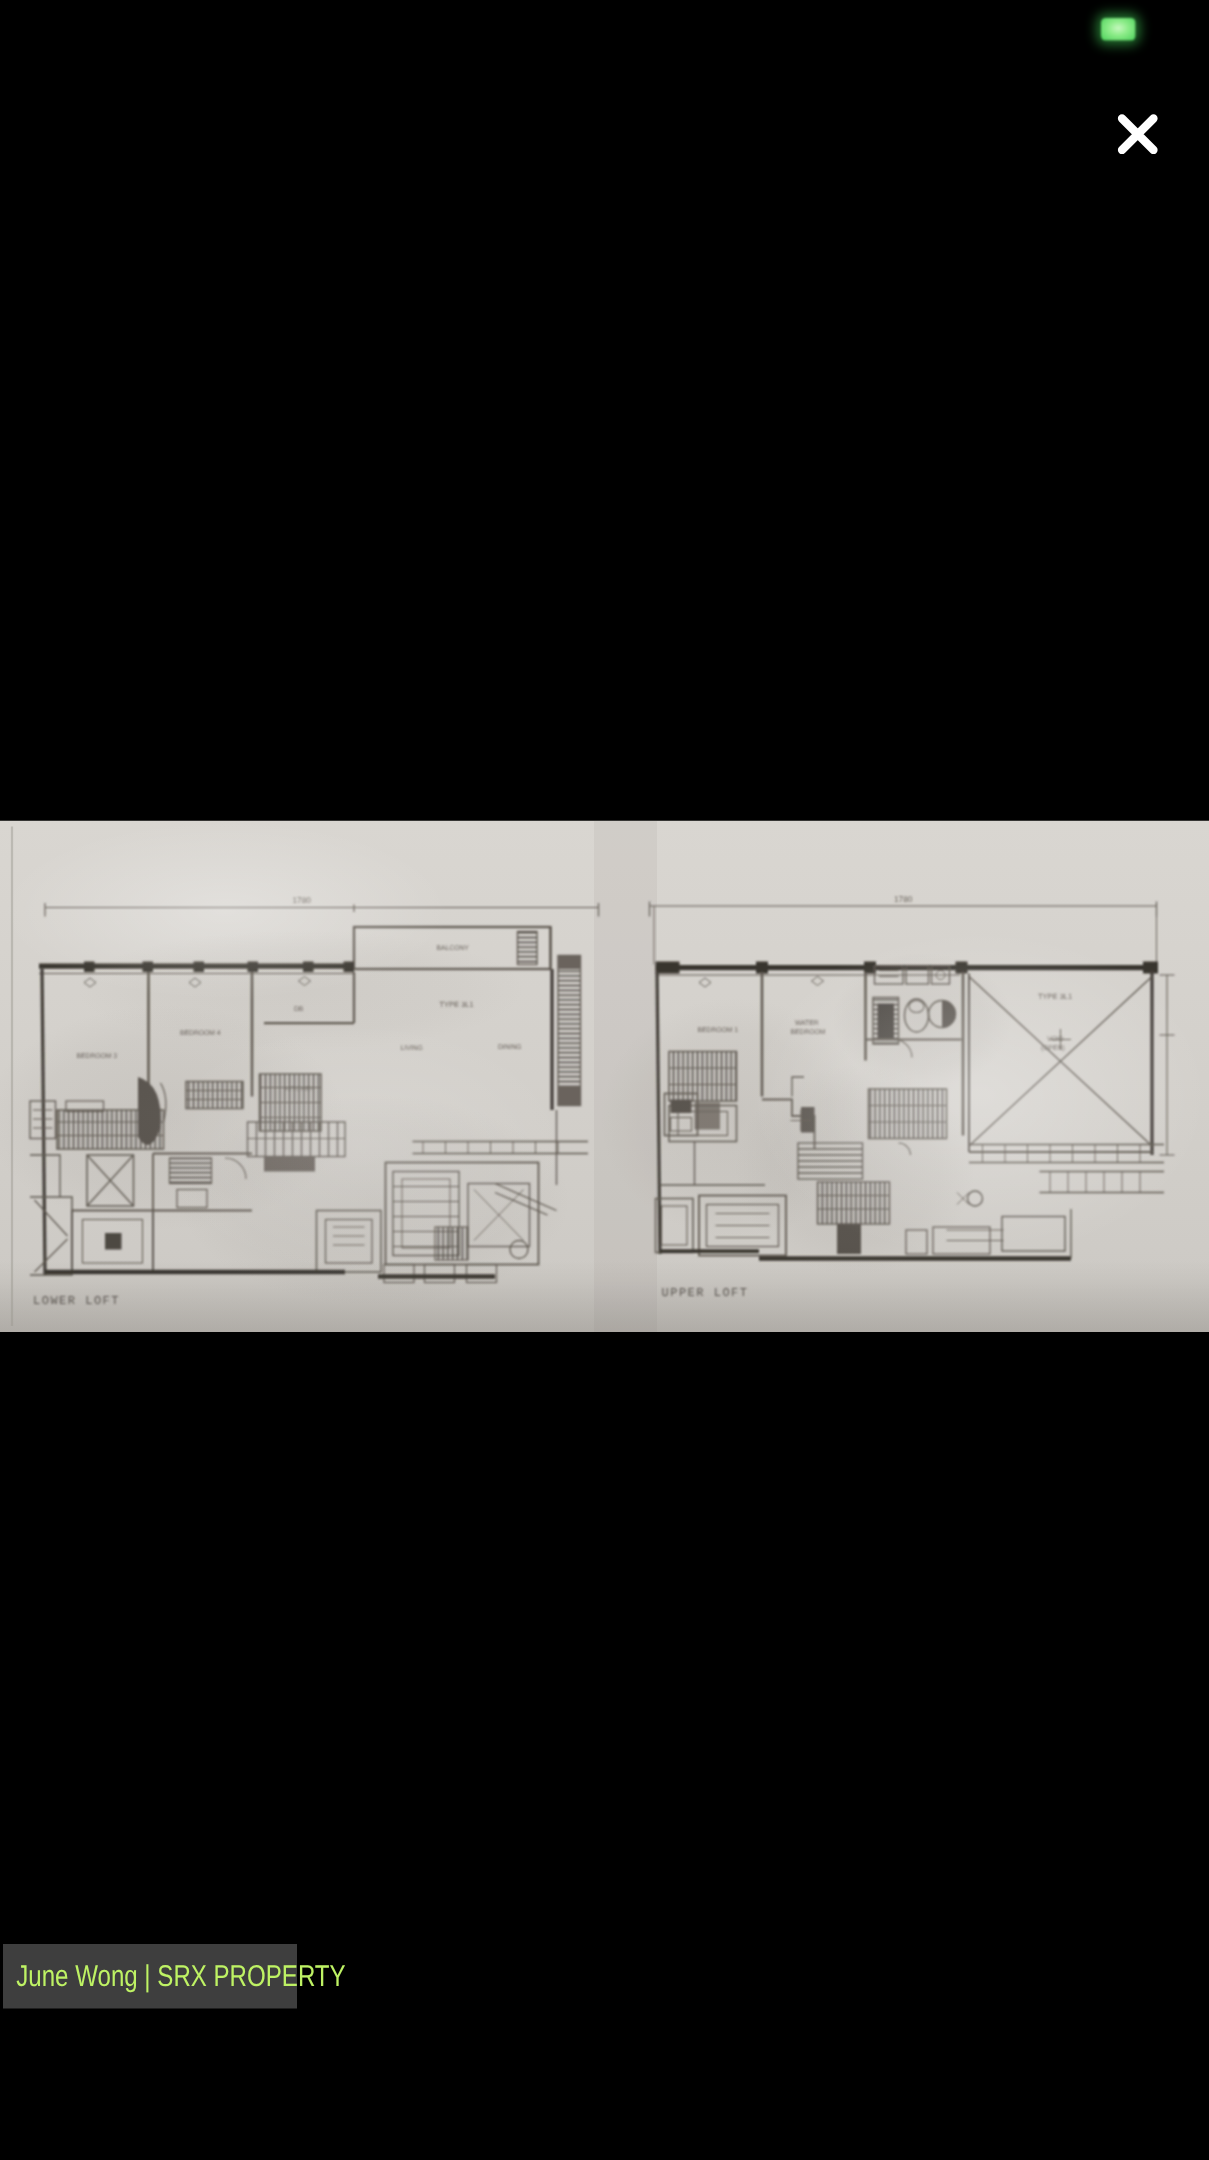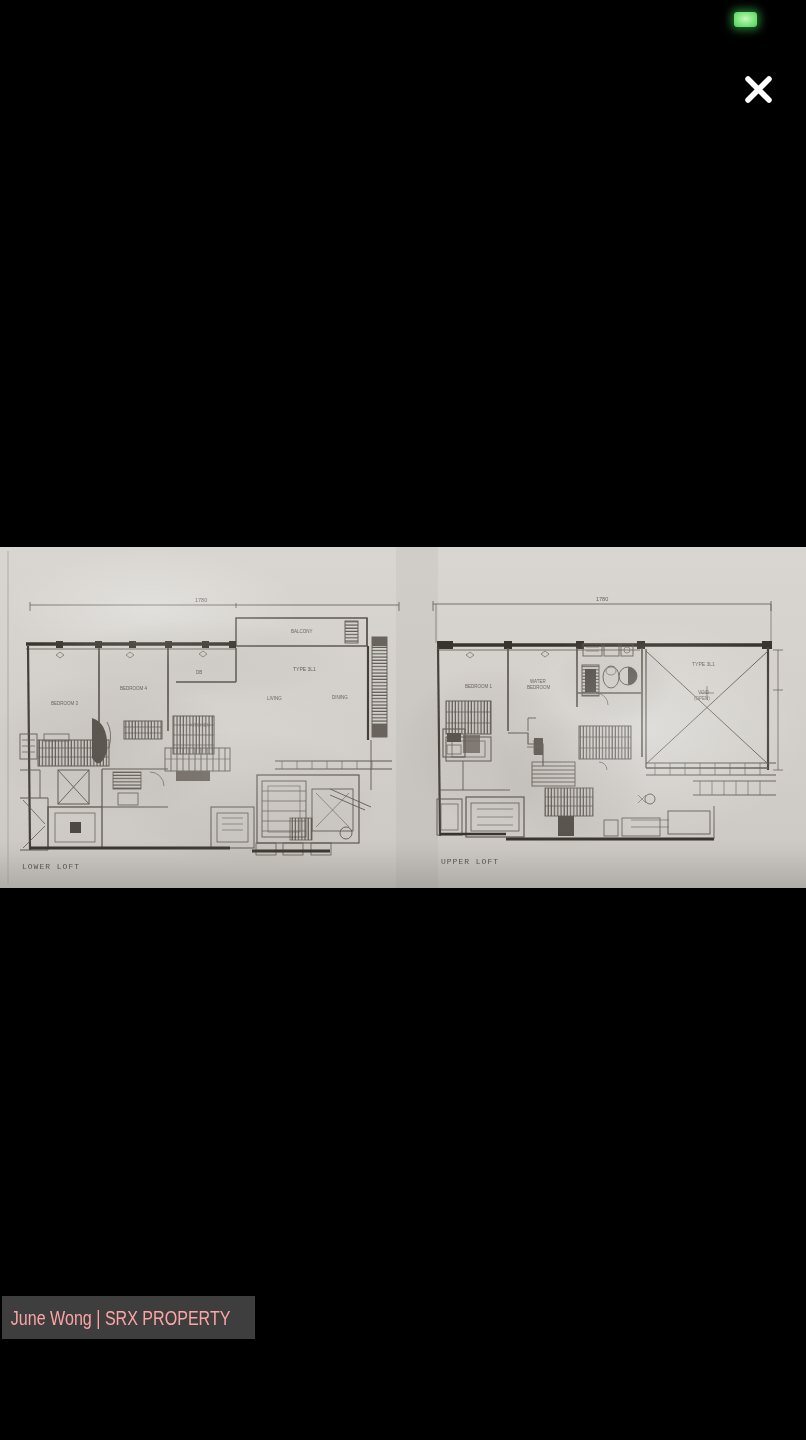--- a/index.html
+++ b/index.html
@@ -2,22 +2,22 @@
 <html><head>
 <meta charset="utf-8">
 <style>
   html,body{margin:0;padding:0;background:#000;width:806px;height:1440px;overflow:hidden;}
   body{position:relative;font-family:"Liberation Sans", sans-serif;}
   #badge{position:absolute;left:734px;top:12px;width:23px;height:15px;border-radius:3px;
     background:radial-gradient(ellipse at 50% 45%, #c6f8bf 0%, #8dec89 40%, #49cf59 100%);
     box-shadow:0 0 8px 3px rgba(60,190,80,0.6);filter:blur(0.6px);}
   #closex{position:absolute;left:744px;top:75px;}
   #paper{position:absolute;left:0;top:547px;width:806px;height:341px;}
-  #caption{position:absolute;left:2px;top:1296px;width:253px;height:43px;background:#3e3e3e;
-    color:#fca5a5;font-size:20px;line-height:43px;white-space:nowrap;}
+  #caption{position:absolute;left:2px;top:1296px;width:196px;height:43px;background:#3e3e3e;
+    color:#bef264;font-size:20px;line-height:43px;white-space:nowrap;}
   #caption span{display:inline-block;transform:scaleX(0.803);transform-origin:0 50%;padding-left:11px;position:relative;top:1px;}
 </style>
 </head>
 <body>
 <div id="badge"></div>
 <svg id="closex" width="29" height="29" viewBox="0 0 29 29">
   <path d="M4 4 L25 25 M25 4 L4 25" stroke="#ffffff" stroke-width="5.5" stroke-linecap="round" fill="none"></path>
 </svg>
 <div id="paper">
 <svg width="806" height="341" viewBox="0 547 806 341">

